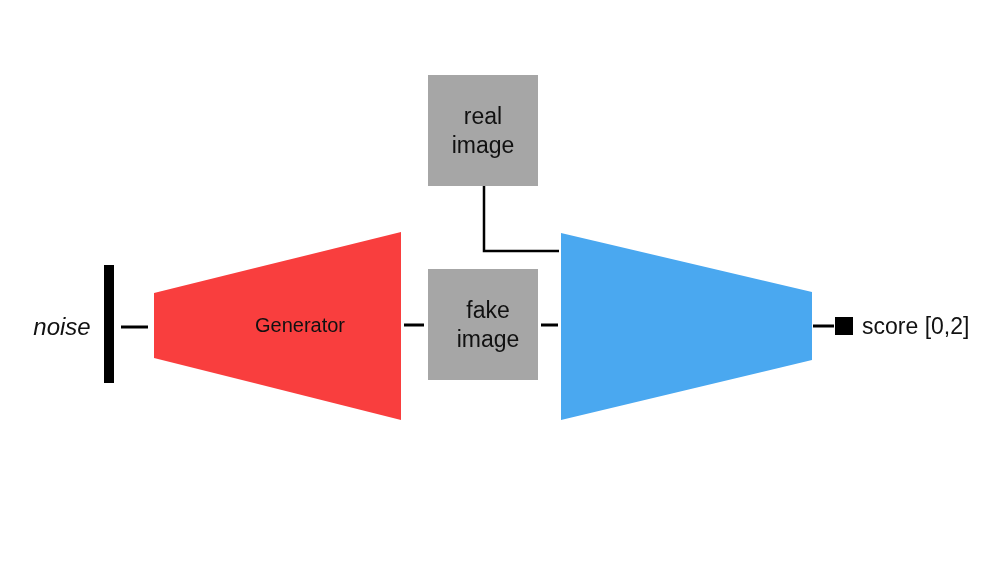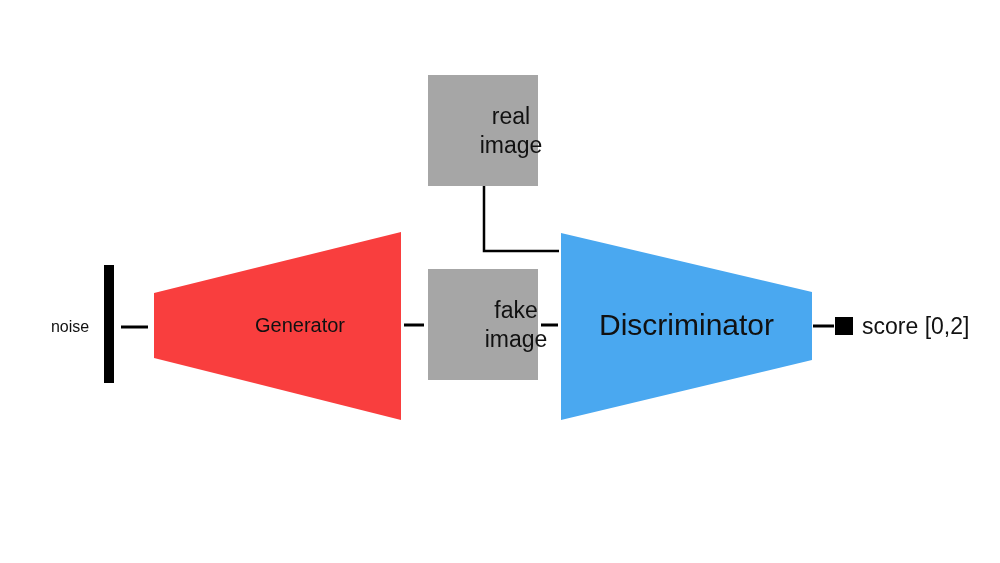--- a/index.html
+++ b/index.html
@@ -19,26 +19,27 @@
     position: absolute;
     left: 0;
     top: 0;
   }
   .label {
     position: absolute;
     color: #111111;
     white-space: pre-line;
   }
   .label-noise {
-    left: 28px;
+    left: 20px;
     top: 311px;
     width: 84px;
     text-align: center;
-    font-size: 16px;
+    font-size: 24px;
     line-height: 32px;
+    font-style: italic;
   }
   .label-generator {
     left: 154px;
     top: 305px;
     width: 292px;
     text-align: center;
     font-size: 20px;
     line-height: 40px;
   }
   .label-discriminator {
@@ -49,21 +50,20 @@
     font-size: 30px;
     line-height: 40px;
   }
   .box-label {
     display: flex;
     align-items: center;
     justify-content: center;
     text-align: center;
     font-size: 23px;
     line-height: 29px;
-    padding-left: 28px;
   }
   .label-real-image {
     left: 428px;
     top: 75px;
     width: 110px;
     height: 111px;
   }
   .label-fake-image {
     left: 428px;
     top: 269px;
@@ -111,17 +111,16 @@
   <div class="label label-noise">noise</div>
 
   <div class="label label-generator">Generator</div>
 
   <div class="label box-label label-real-image">real
 image</div>
 
   <div class="label box-label label-fake-image">fake
 image</div>
 
-  <div class="label label-discriminator">Discriminator</div>
 
   <div class="label label-score">score [0,2]</div>
 
 </div>
 
 </body></html>

